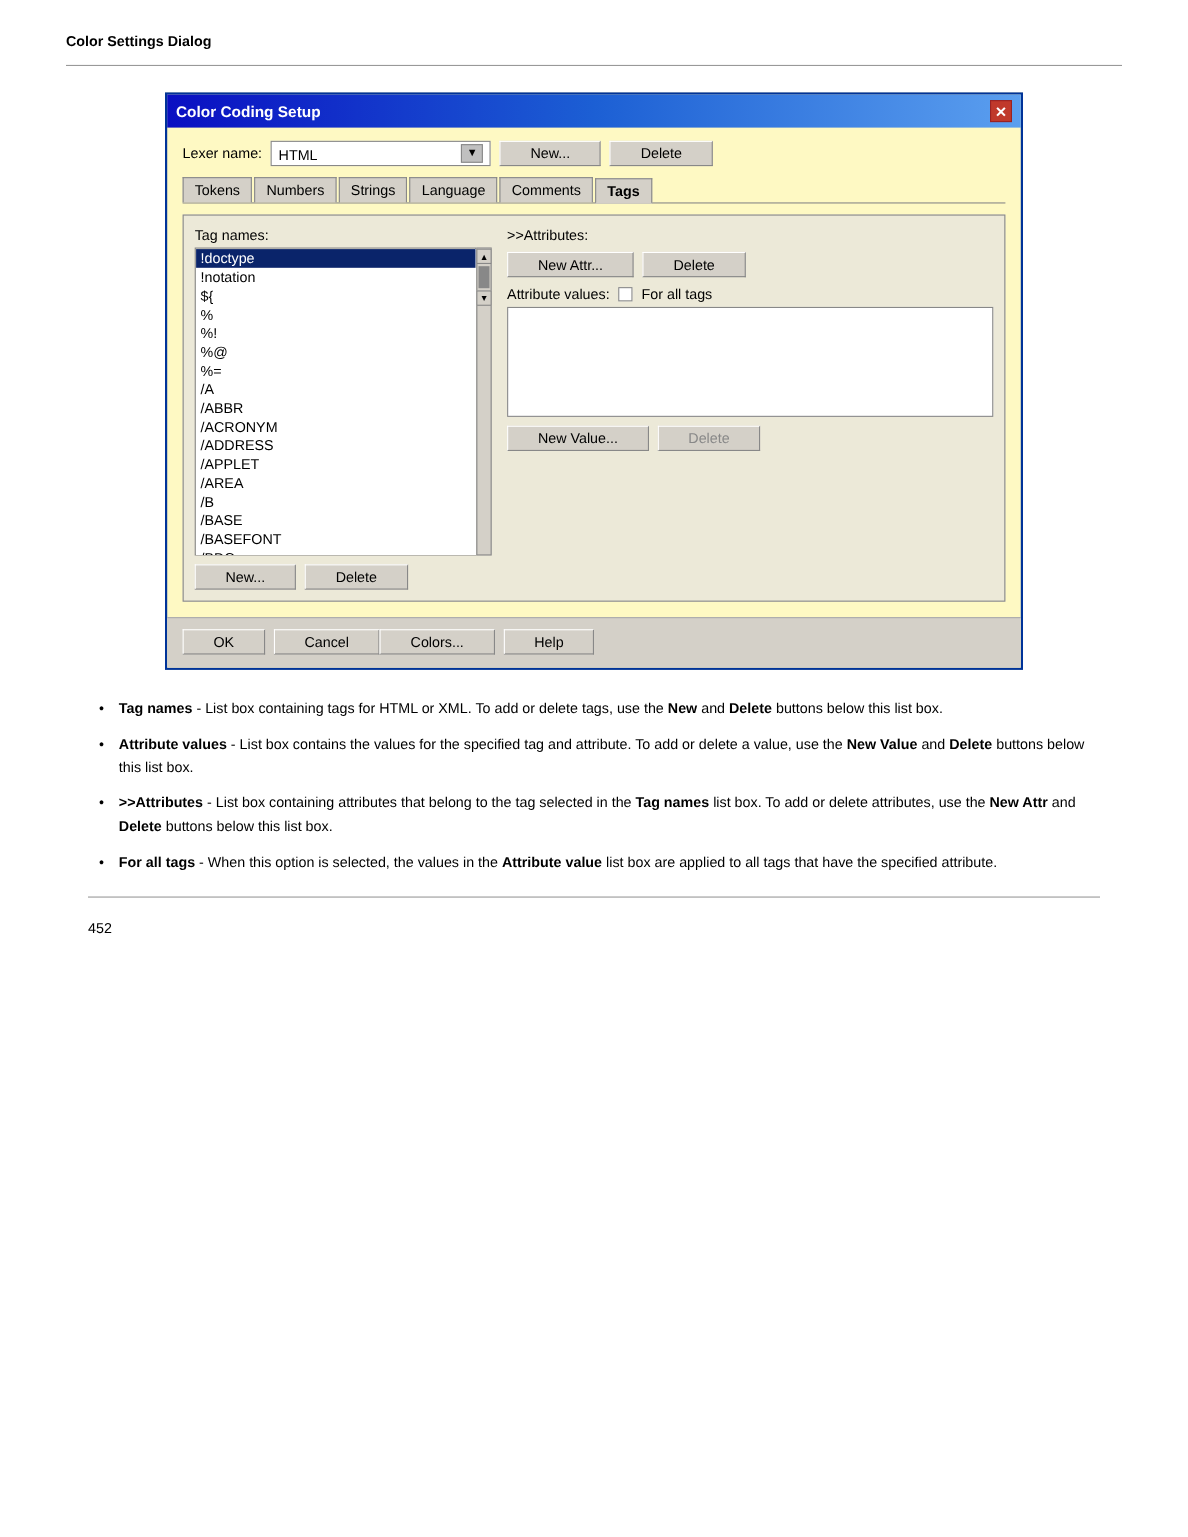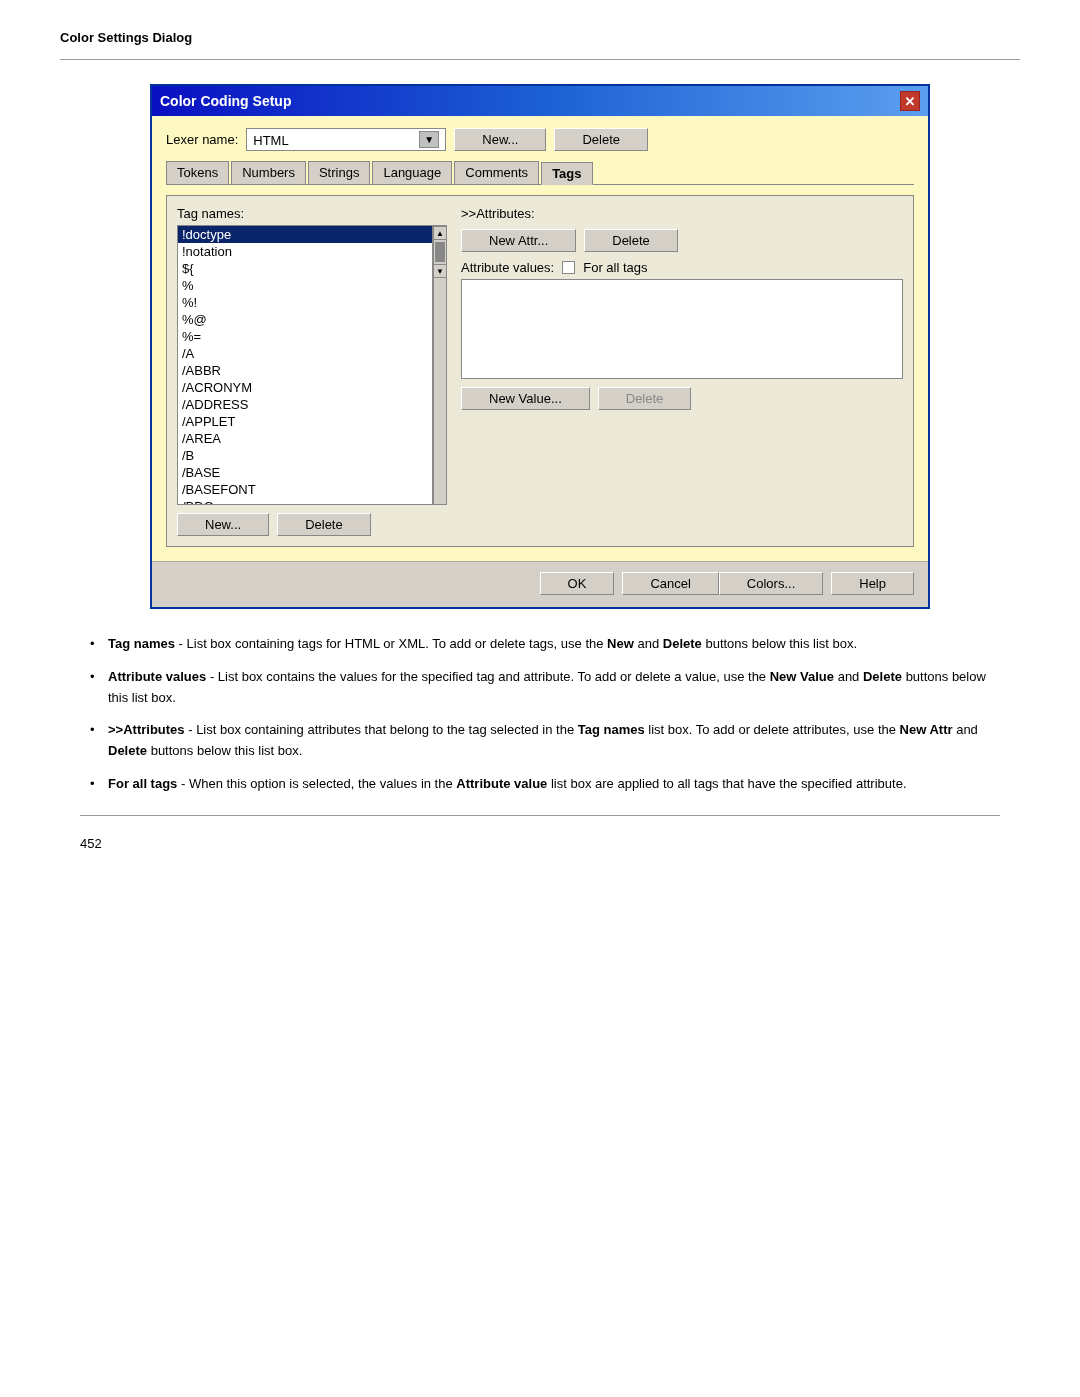--- a/index.html
+++ b/index.html
@@ -247,21 +247,21 @@
       width: 13px;
       height: 13px;
       border: 1px solid #888;
       background: white;
       display: inline-block;
     }
 
     
     .dialog-footer {
       display: flex;
-      justify-content: flex-end;
+      justify-content: flex-start;
       align-items: center;
       padding: 10px 14px 12px 14px;
       border-top: 1px solid #aaa;
       background: #d4d0c8;
     }
 
     .footer-left {
       display: flex;
       gap: 8px;
     }

